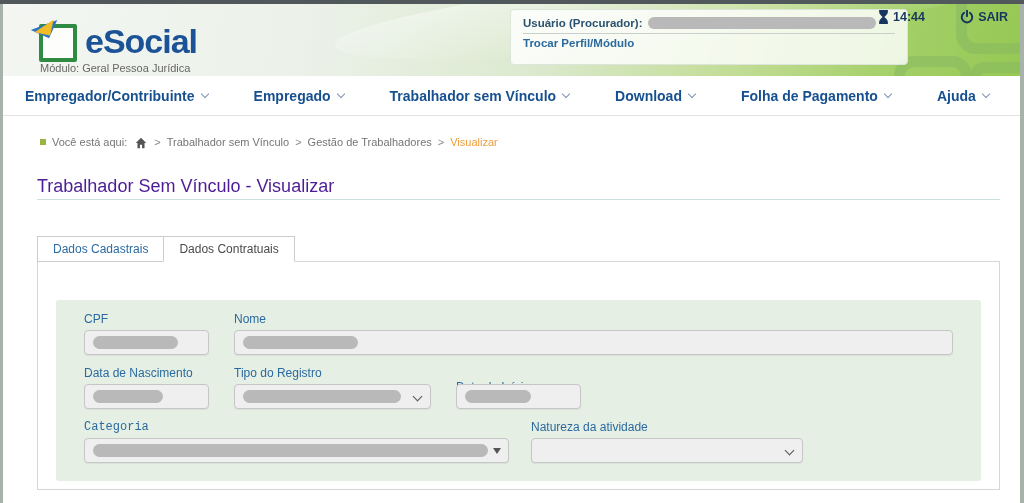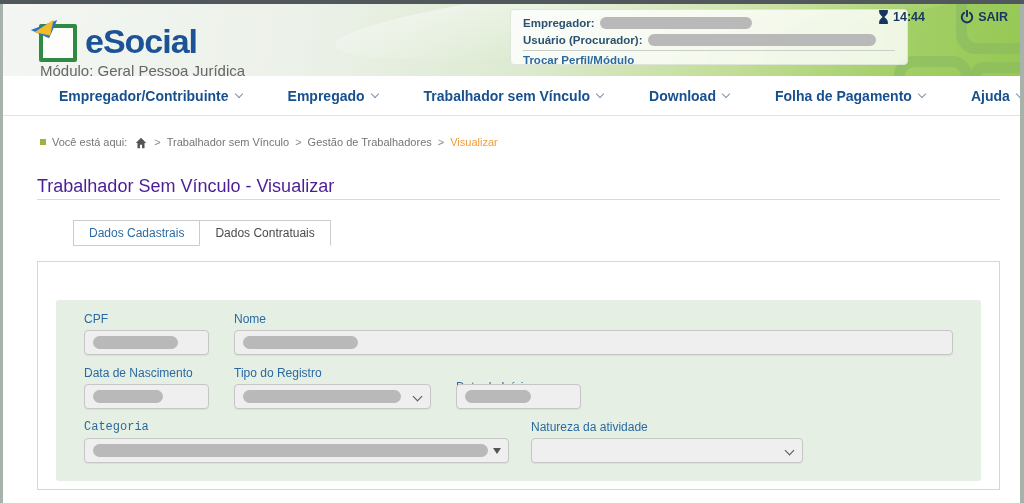--- a/index.html
+++ b/index.html
@@ -40,21 +40,21 @@
     position:absolute; top:-13px; left:-9px; width:0; height:0;
     border-left:20px solid transparent; border-bottom:20px solid #2d74c4;
     transform:rotate(24deg);
   }
   .fold-yellow {
     position:absolute; top:-10px; left:-7px; width:0; height:0;
     border-left:16px solid transparent; border-bottom:16px solid #f2bc27;
     transform:rotate(12deg);
   }
   .brand { font-size:34px; font-weight:700; color:#1c5296; letter-spacing:-1px; margin-left:8px; line-height:50px; }
-  .module-label { position:absolute; left:37px; top:58px; font-size:15px; color:#676767;text-align:center; }
+  .module-label { position:absolute; left:37px; top:58px; font-size:11px; color:#676767;text-align:center; }
 
   .info-box {
     position:absolute; left:507px; top:5px; width:398px; height:56px;
     background:rgba(255,255,255,0.82); border:1px solid #dde4da; border-radius:4px;
     padding:5px 12px 0 12px; z-index:2;
   }
   .info-row { display:flex; align-items:center; height:15px; margin-bottom:2px; }
   .info-label { font-size:11.5px; font-weight:700; color:#2b5270; white-space:nowrap; }
   .pill { background:#b9b9b9; height:12px; border-radius:6px; margin-left:5px; }
   .pill-emp { width:152px; }
@@ -64,21 +64,21 @@
 
   .time-box { position:absolute; right:95px; top:6px; display:flex; align-items:center; gap:4px; z-index:3; }
   .time-text { font-size:12.5px; font-weight:700; color:#17365f; }
   .logout-box { position:absolute; right:12px; top:6px; display:flex; align-items:center; gap:4px; z-index:3; cursor:pointer; }
   .logout-text { font-size:12.5px; font-weight:700; color:#17365f; }
 
   
   .nav {
     position:absolute; left:3px; right:4px; top:76px; height:40px; background:#ffffff;
     border-bottom:1px solid #e2e2e2; display:flex; align-items:center;
-    padding-left:56px; gap:46px; z-index:5;
+    padding-left:22px; gap:46px; z-index:5;
   }
   .nav-item { display:flex; align-items:center; gap:7px; font-size:14px; font-weight:700; color:#17508f; cursor:pointer; white-space:nowrap; }
   .chev {
     display:inline-block; width:6px; height:6px;
     border-right:1.6px solid #7a93b5; border-bottom:1.6px solid #7a93b5;
     transform:rotate(45deg); margin-top:-3px;
   }
 
   
   .breadcrumb {
@@ -88,21 +88,21 @@
   .bc-bullet { width:6px; height:6px; background:#97b53f; display:inline-block; }
   .bc-home { margin:0 1px -2px 2px; }
   .bc-sep { color:#8a8a8a; }
   .bc-current { color:#ee9d3d; }
 
   
   .page-title { position:absolute; left:37px; top:176px; font-size:18px; color:#4c1d95; }
   .title-rule { position:absolute; left:37px; top:199px; width:963px; border-top:1px solid #ccdedd; }
 
   
-  .tabs { position:absolute; left:37px; top:220px; display:flex; z-index:6;margin-left:36px; }
+  .tabs { position:absolute; left:37px; top:236px; display:flex; z-index:6; }
   .tab {
     height:26px; padding:0 15px; display:flex; align-items:center;
     border:1px solid #cccccc; background:#ffffff; font-size:12px; cursor:pointer;
   }
   .tab.inactive { color:#2c6ba3; }
   .tab.active { color:#4a4a4a; border-bottom:1px solid #ffffff; margin-bottom:-1px; margin-left:-1px; }
 
   
   .panel {
     position:absolute; left:37px; top:261px; width:963px; height:229px;
@@ -148,24 +148,20 @@
   <div class="logo-wrap">
     <div class="logo-page">
       <div class="fold-blue"></div>
       <div class="fold-yellow"></div>
     </div>
     <div class="brand">eSocial</div>
   </div>
   <div class="module-label">Módulo: Geral Pessoa Jurídica</div>
 
   <div class="info-box">
-    <div class="info-row">
-      <span class="info-label">Empregador:</span>
-      <span class="pill pill-emp"></span>
-    </div>
     <div class="info-row">
       <span class="info-label">Usuário (Procurador):</span>
       <span class="pill pill-usr"></span>
     </div>
     <div class="info-divider"></div>
     <div class="switch-link">Trocar Perfil/Módulo</div>
   </div>
 
   <div class="time-box">
     <svg width="11" height="14" viewBox="0 0 12 16">

